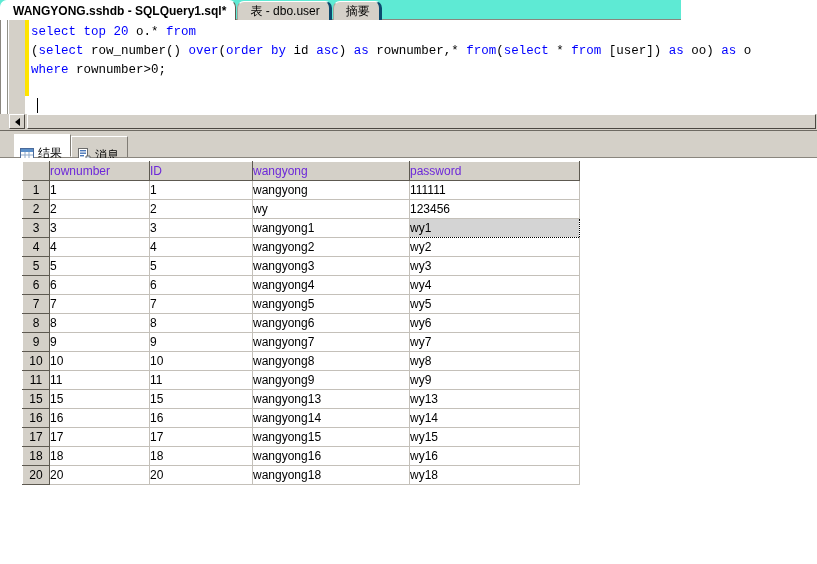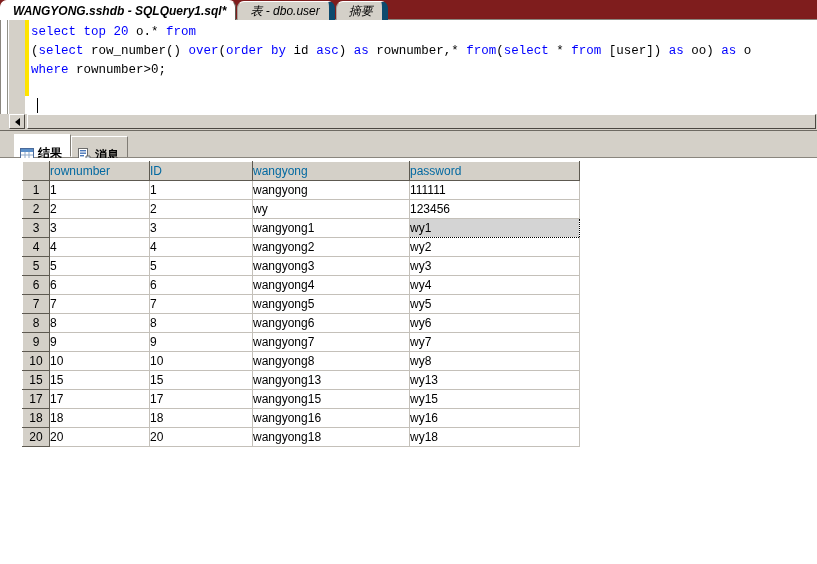--- a/index.html
+++ b/index.html
@@ -13,45 +13,44 @@
     overflow: hidden;
     font-family: "Liberation Sans", sans-serif;
     font-size: 12px;
     color: #000000;
   }
 
   
   .tabstrip {
     position: absolute;
     left: 0; top: 0;
-    width: 817px; height: 20px;
-    background: #7f1d1d;
+    width: 681px; height: 20px;
+    background: #5eead4;
     border-bottom: 1px solid #8a867e;
     box-sizing: border-box;
-    font-style: italic;
   }
   .tabstrip-inner {
     position: absolute;
     left: 0; top: 0;
     height: 20px;
     display: flex;
     align-items: flex-end;
   }
   .doc-tab {
     position: relative;
     height: 19px;
     display: flex;
     align-items: center;
     padding: 0 9px 0 12px;
     font-size: 12px;
     color: #000;
     background: #d4d0c8;
     border-left: 1px solid #a7a39b;
     border-top: 1px solid #ffffff;
-    border-right: 6px solid #0c4a6e;
+    border-right: 3px solid #0c4a6e;
     box-sizing: border-box;
     white-space: nowrap;
     margin-right: 1px;
     border-radius: 7px 7px 0 0;
     transform: skewX(0deg);
   }
   .doc-tab.active {
     background: #ffffff;
     font-weight: bold;
     height: 20px;
@@ -183,21 +182,20 @@
     align-items: center;
     gap: 4px;
     padding: 16px 8px 0 5px;
     font-size: 12px;
     background: #d4d0c8;
     border-left: 1px solid #ffffff;
     border-top: 1px solid #ffffff;
     border-right: 1px solid #807c75;
     box-sizing: border-box;
     white-space: nowrap;
-    font-weight: bold;
   }
   .res-tab.active {
     background: #ffffff;
     height: 23px;
     border-bottom: 1px solid #ffffff;
   }
   .tabicon { width: 14px; height: 14px; display: block; }
 
   
   .grid-wrap {
@@ -238,21 +236,21 @@
   
   th.colhead {
     background: #d4d0c8;
     border-top: 1px solid #ffffff;
     border-left: 1px solid #ffffff;
     border-right: 1px solid #5d5950;
     border-bottom: 1px solid #5d5950;
     text-align: left;
     font-weight: normal;
     padding-left: 5px;
-    color: #0369a1;
+    color: #6d28d9;
   }
   th.corner {
     background: #d4d0c8;
     border-top: 1px solid #ffffff;
     border-left: 1px solid #ffffff;
     border-right: 1px solid #5d5950;
     border-bottom: 1px solid #5d5950;
   }
   td.rowhead {
     background: #d4d0c8;
@@ -422,27 +420,41 @@
             <td class="cell">wy7</td>
           </tr>
           <tr>
             <td class="rowhead">10</td>
             <td class="cell">10</td>
             <td class="cell">10</td>
             <td class="cell">wangyong8</td>
             <td class="cell">wy8</td>
           </tr>
           <tr>
+            <td class="rowhead">11</td>
+            <td class="cell">11</td>
+            <td class="cell">11</td>
+            <td class="cell">wangyong9</td>
+            <td class="cell">wy9</td>
+          </tr>
+          <tr>
             <td class="rowhead">15</td>
             <td class="cell">15</td>
             <td class="cell">15</td>
             <td class="cell">wangyong13</td>
             <td class="cell">wy13</td>
           </tr>
           <tr>
+            <td class="rowhead">16</td>
+            <td class="cell">16</td>
+            <td class="cell">16</td>
+            <td class="cell">wangyong14</td>
+            <td class="cell">wy14</td>
+          </tr>
+          <tr>
             <td class="rowhead">17</td>
             <td class="cell">17</td>
             <td class="cell">17</td>
             <td class="cell">wangyong15</td>
             <td class="cell">wy15</td>
           </tr>
           <tr>
             <td class="rowhead">18</td>
             <td class="cell">18</td>
             <td class="cell">18</td>

